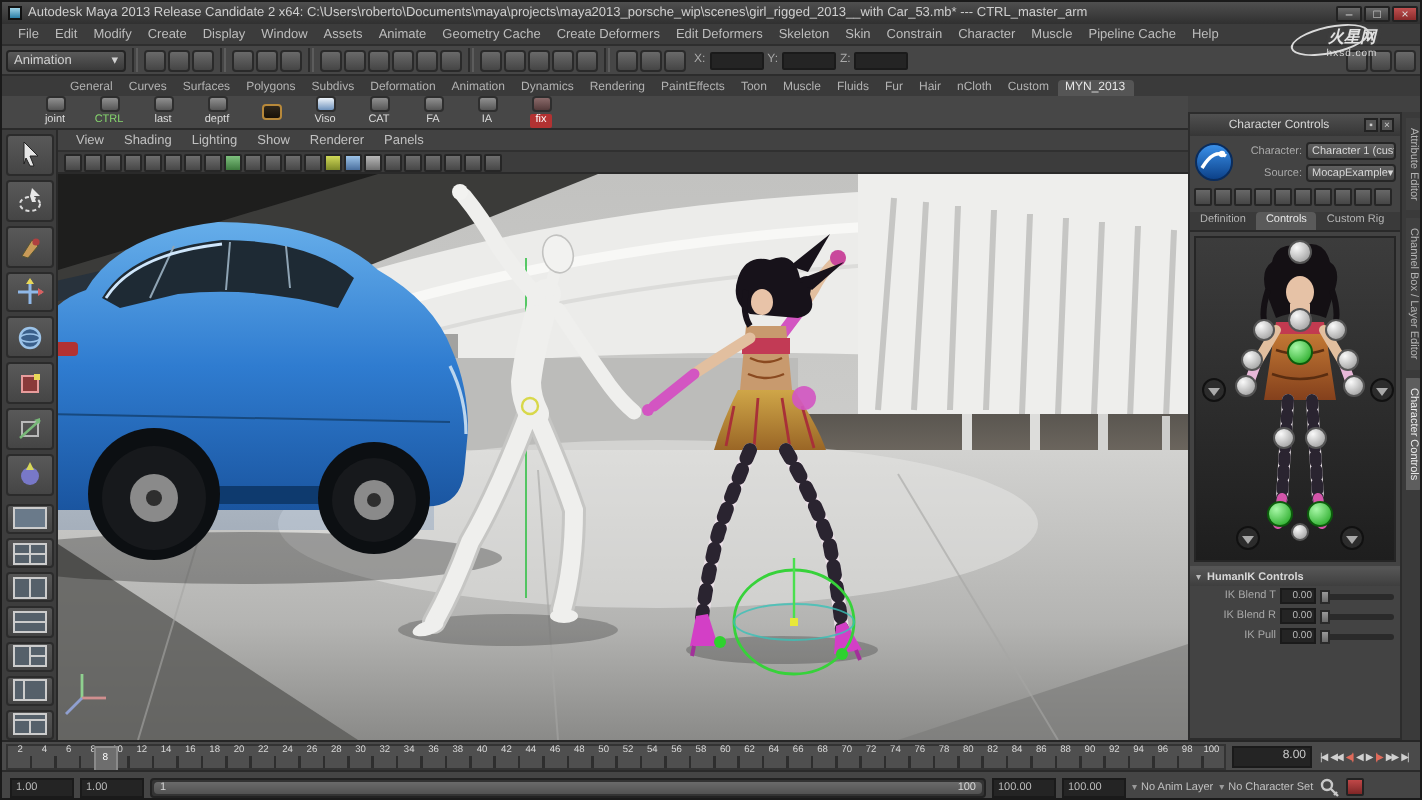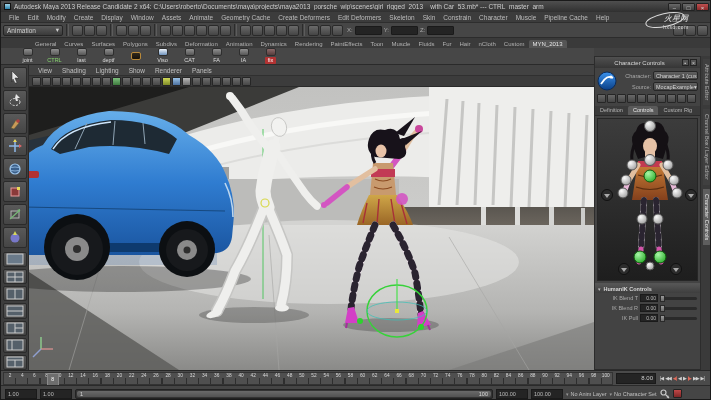--- a/index.html
+++ b/index.html
@@ -141,21 +141,21 @@
   .dd-mini { height:10px; display:flex; align-items:center; gap:2px; }
   .dd-mini .caret { font-size:5px; color:#999; }
   .dd-mini em { font-size:5.5px; color:#c0c0c0; white-space:nowrap; }
   #autokey { width:9px; height:9px; background:linear-gradient(#c04848,#7e2626); border:1px solid #222; border-radius:1px; }
 
   
   #watermark { position:absolute; right:3px; top:12px; width:62px; text-align:center; z-index:60; pointer-events:none;
     opacity:.92; }
   #watermark .oval { position:absolute; left:0px; top:0px; width:40px; height:14px; border:1px solid #e8e8e8;
     border-radius:50%; transform:rotate(-12deg); }
-  #watermark .cn { font-size:8px; font-weight:normal; font-style:italic; color:#f2f2f2; text-shadow:0 0 2px #555; }
+  #watermark .cn { font-size:8px; font-weight:bold; font-style:italic; color:#f2f2f2; text-shadow:0 0 2px #555; }
   #watermark .url { font-size:5px; color:#e4e4e4; letter-spacing:.5px; }
 </style>
 </head>
 <body>
 
 <div id="app">
 
   <div id="titlebar">
     <span class="appicon"></span>
     <span class="title">Autodesk Maya 2013 Release Candidate 2 x64: C:\Users\roberto\Documents\maya\projects\maya2013_porsche_wip\scenes\girl_rigged_2013__with Car_53.mb*  ---  CTRL_master_arm</span>

